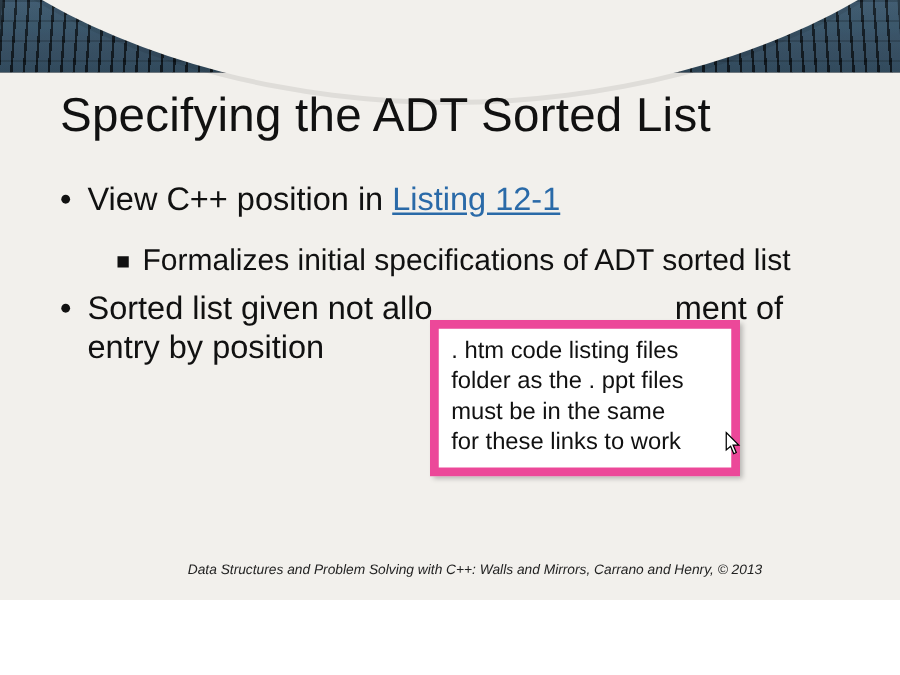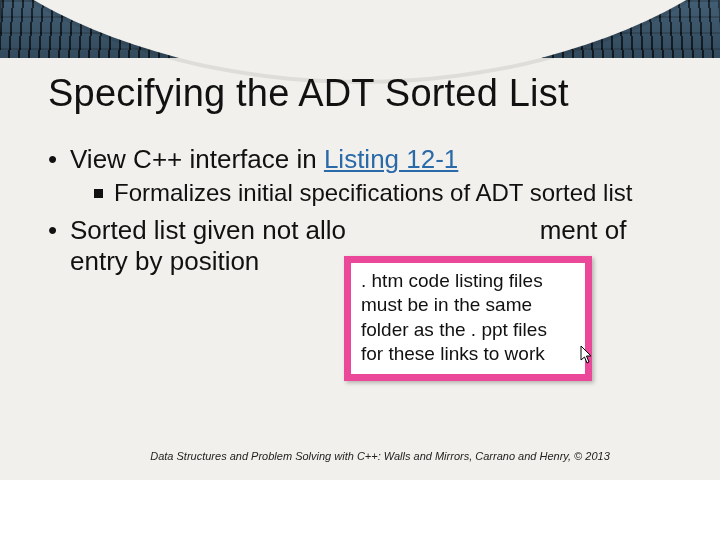--- a/index.html
+++ b/index.html
@@ -69,21 +69,21 @@
     color: #111;
     line-height: 1.18;
   }
   ul.level1 { list-style: none; }
   ul.level1 > li { position: relative; padding-left: 22px; margin-bottom: 8px; }
   ul.level1 > li::before {
     content: "•";
     position: absolute; left: 0; top: 0;
     font-size: 26px; line-height: 1.18;
   }
-  ul.level2 { list-style: none; margin-top: 4px; margin-left: 22px; }
+  ul.level2 { list-style: none; margin-top: 20px; margin-left: 22px; }
   ul.level2 > li { position: relative; padding-left: 22px; font-size: 24px; }
   ul.level2 > li::before {
     content: "";
     position: absolute;
     left: 2px; top: 10px;
     width: 9px; height: 9px;
     background: #111;
   }
   .link { color: #2a6aa8; text-decoration: underline; margin-top: 47px; }
 
@@ -128,35 +128,35 @@
     <div class="building-left"></div>
     <div class="building-right"></div>
   </div>
   <div class="curve"></div>
 
   <div class="title">Specifying the ADT Sorted List</div>
 
   <div class="body">
     <ul class="level1">
       <li>
-        <span>View C++ interface in </span><a class="link" href="#">Listing 12-1</a>
+        <span>View C++ position in </span><a class="link" href="#">Listing 12-1</a>
         <ul class="level2">
           <li>Formalizes initial specifications of ADT sorted list</li>
         </ul>
       </li>
       <li>
         <span>Sorted list given not allo</span><span style="visibility:hidden">w insertion place</span><span>ment of entry by position</span>
       </li>
     </ul>
   </div>
 
   <div class="tooltip">
     <div>. htm code listing files</div>
+    <div>folder as the . ppt files</div>
     <div>must be in the same</div>
-    <div>folder as the . ppt files</div>
     <div>for these links to work</div>
   </div>
 
   <div class="cursor">
     <svg viewBox="0 0 14 20" width="14" height="20">
       <path d="M1 1 L1 15 L4.5 12 L7 18 L9 17 L6.5 11 L11 11 Z" fill="#fff" stroke="#000" stroke-width="1"></path>
     </svg>
   </div>
 
   <div class="footer">Data Structures and Problem Solving with C++: Walls and Mirrors, Carrano and Henry, © 2013</div>

